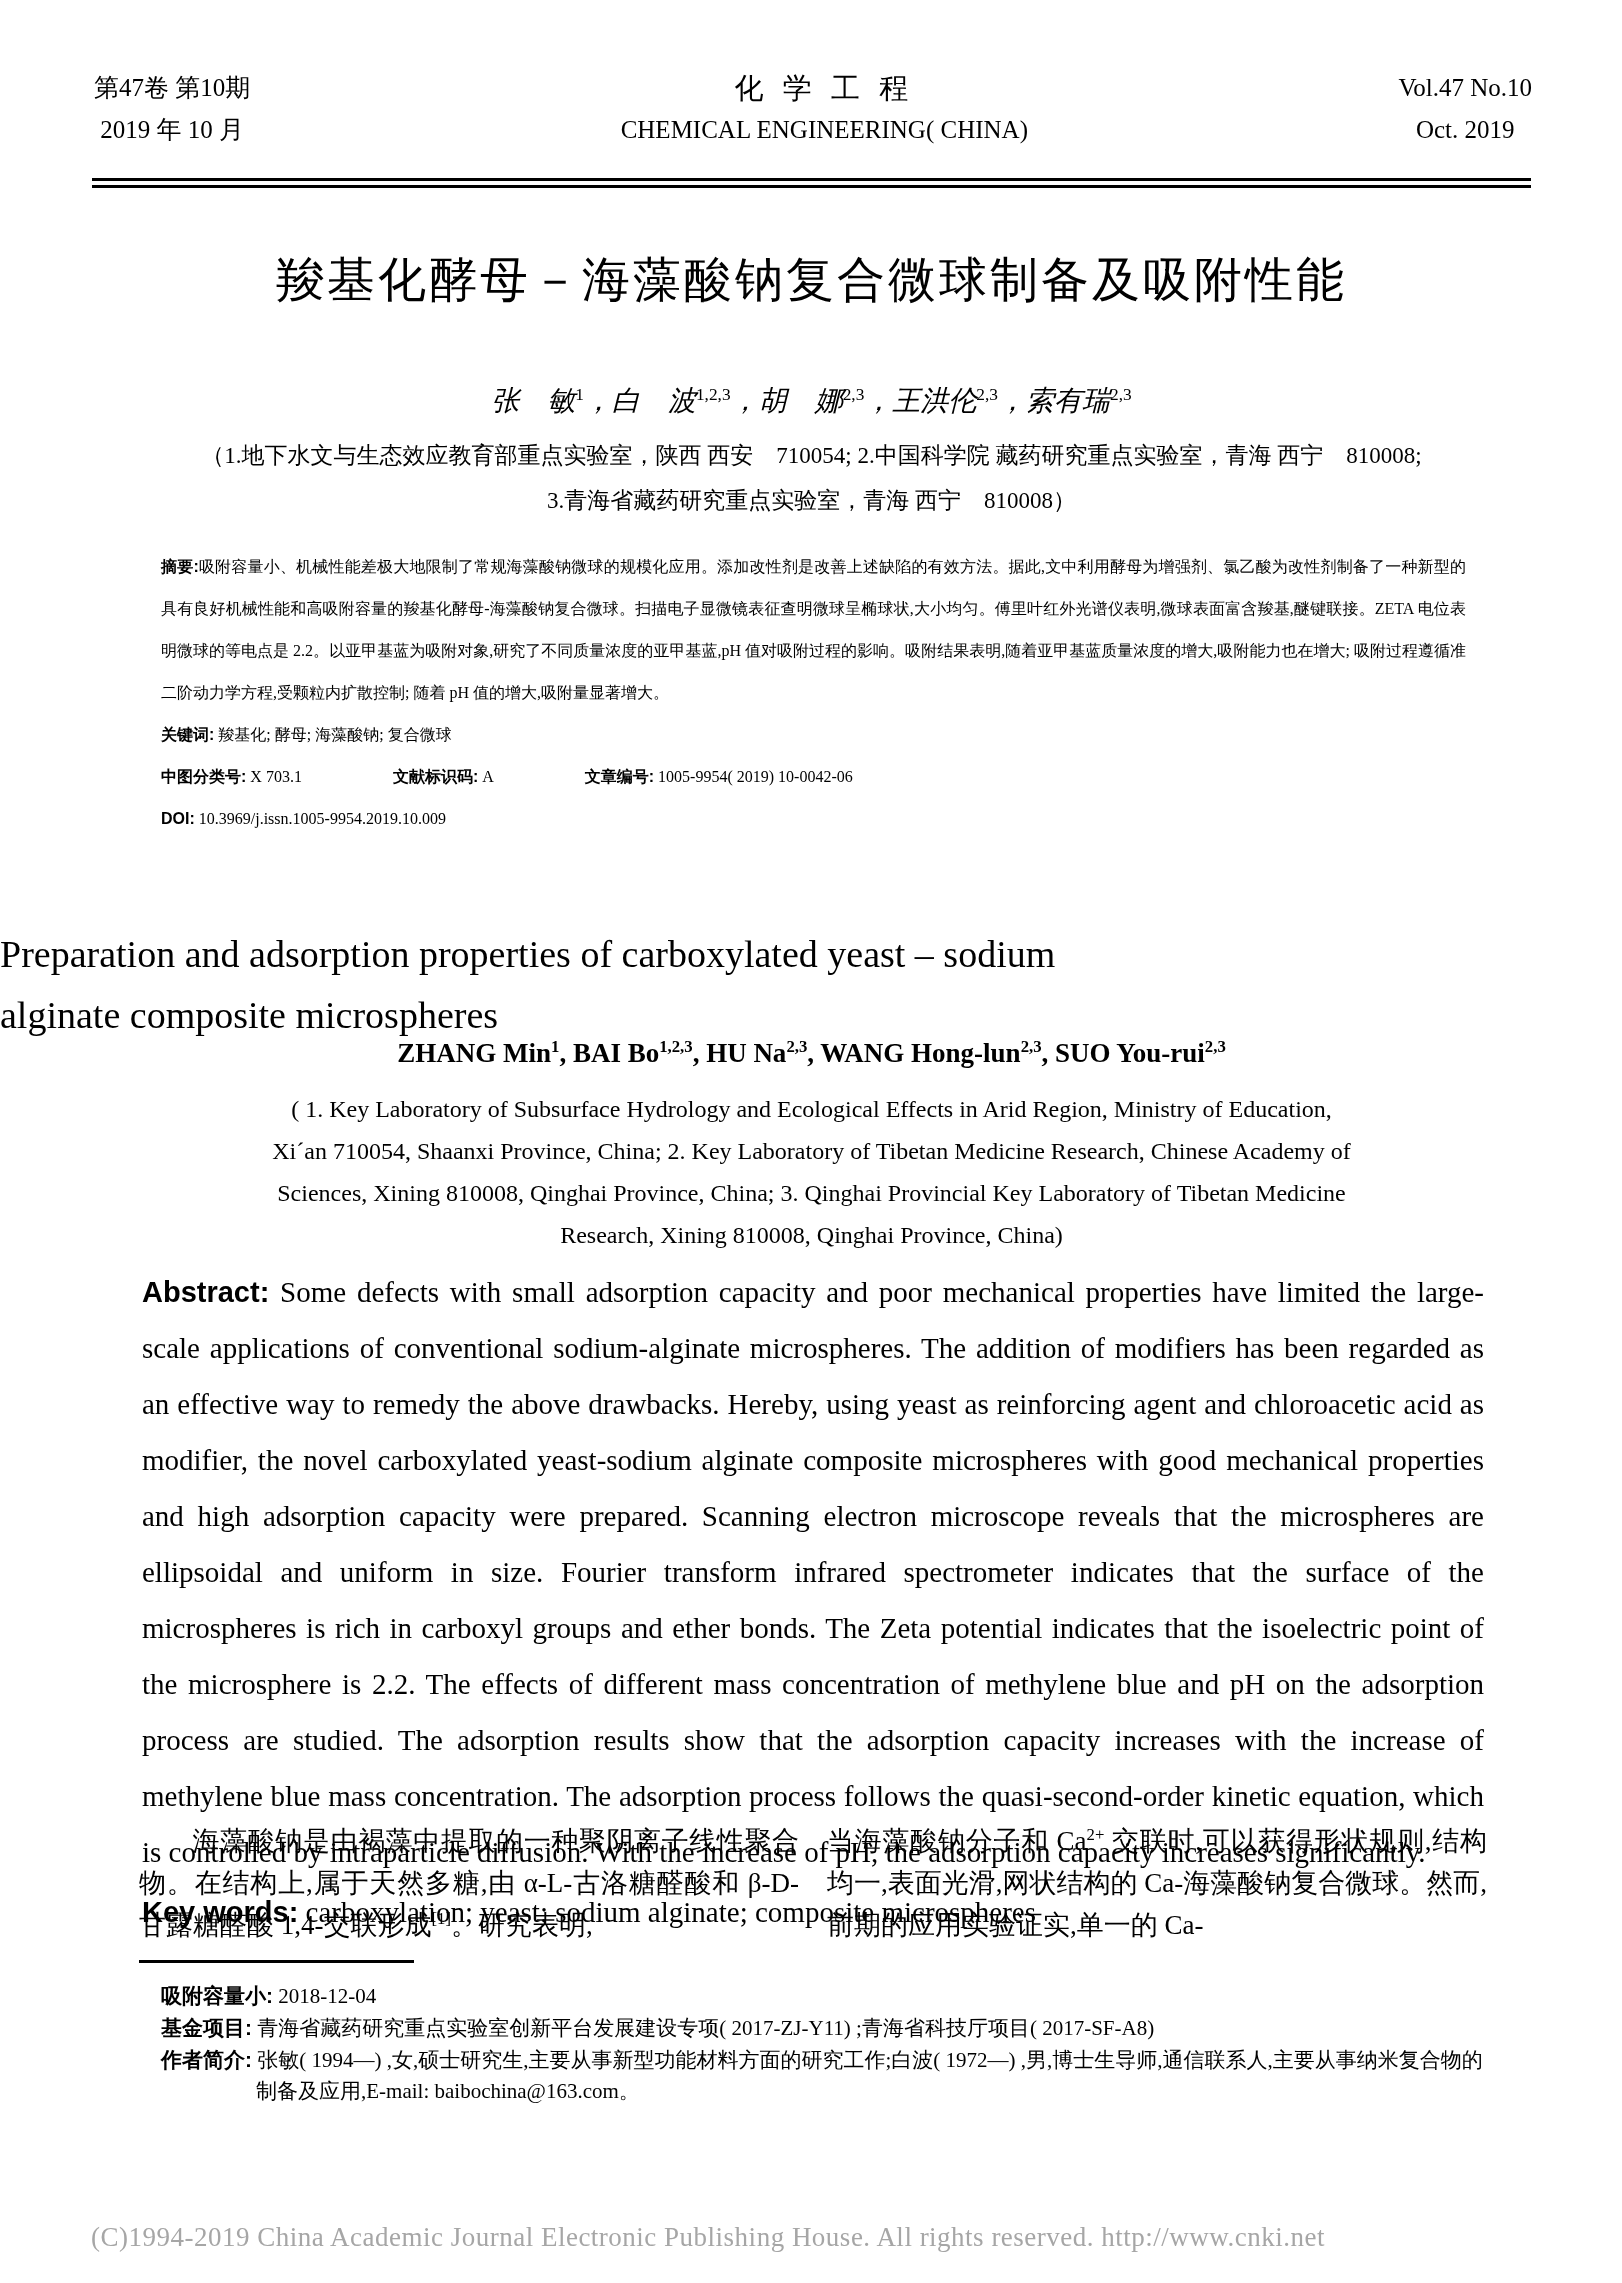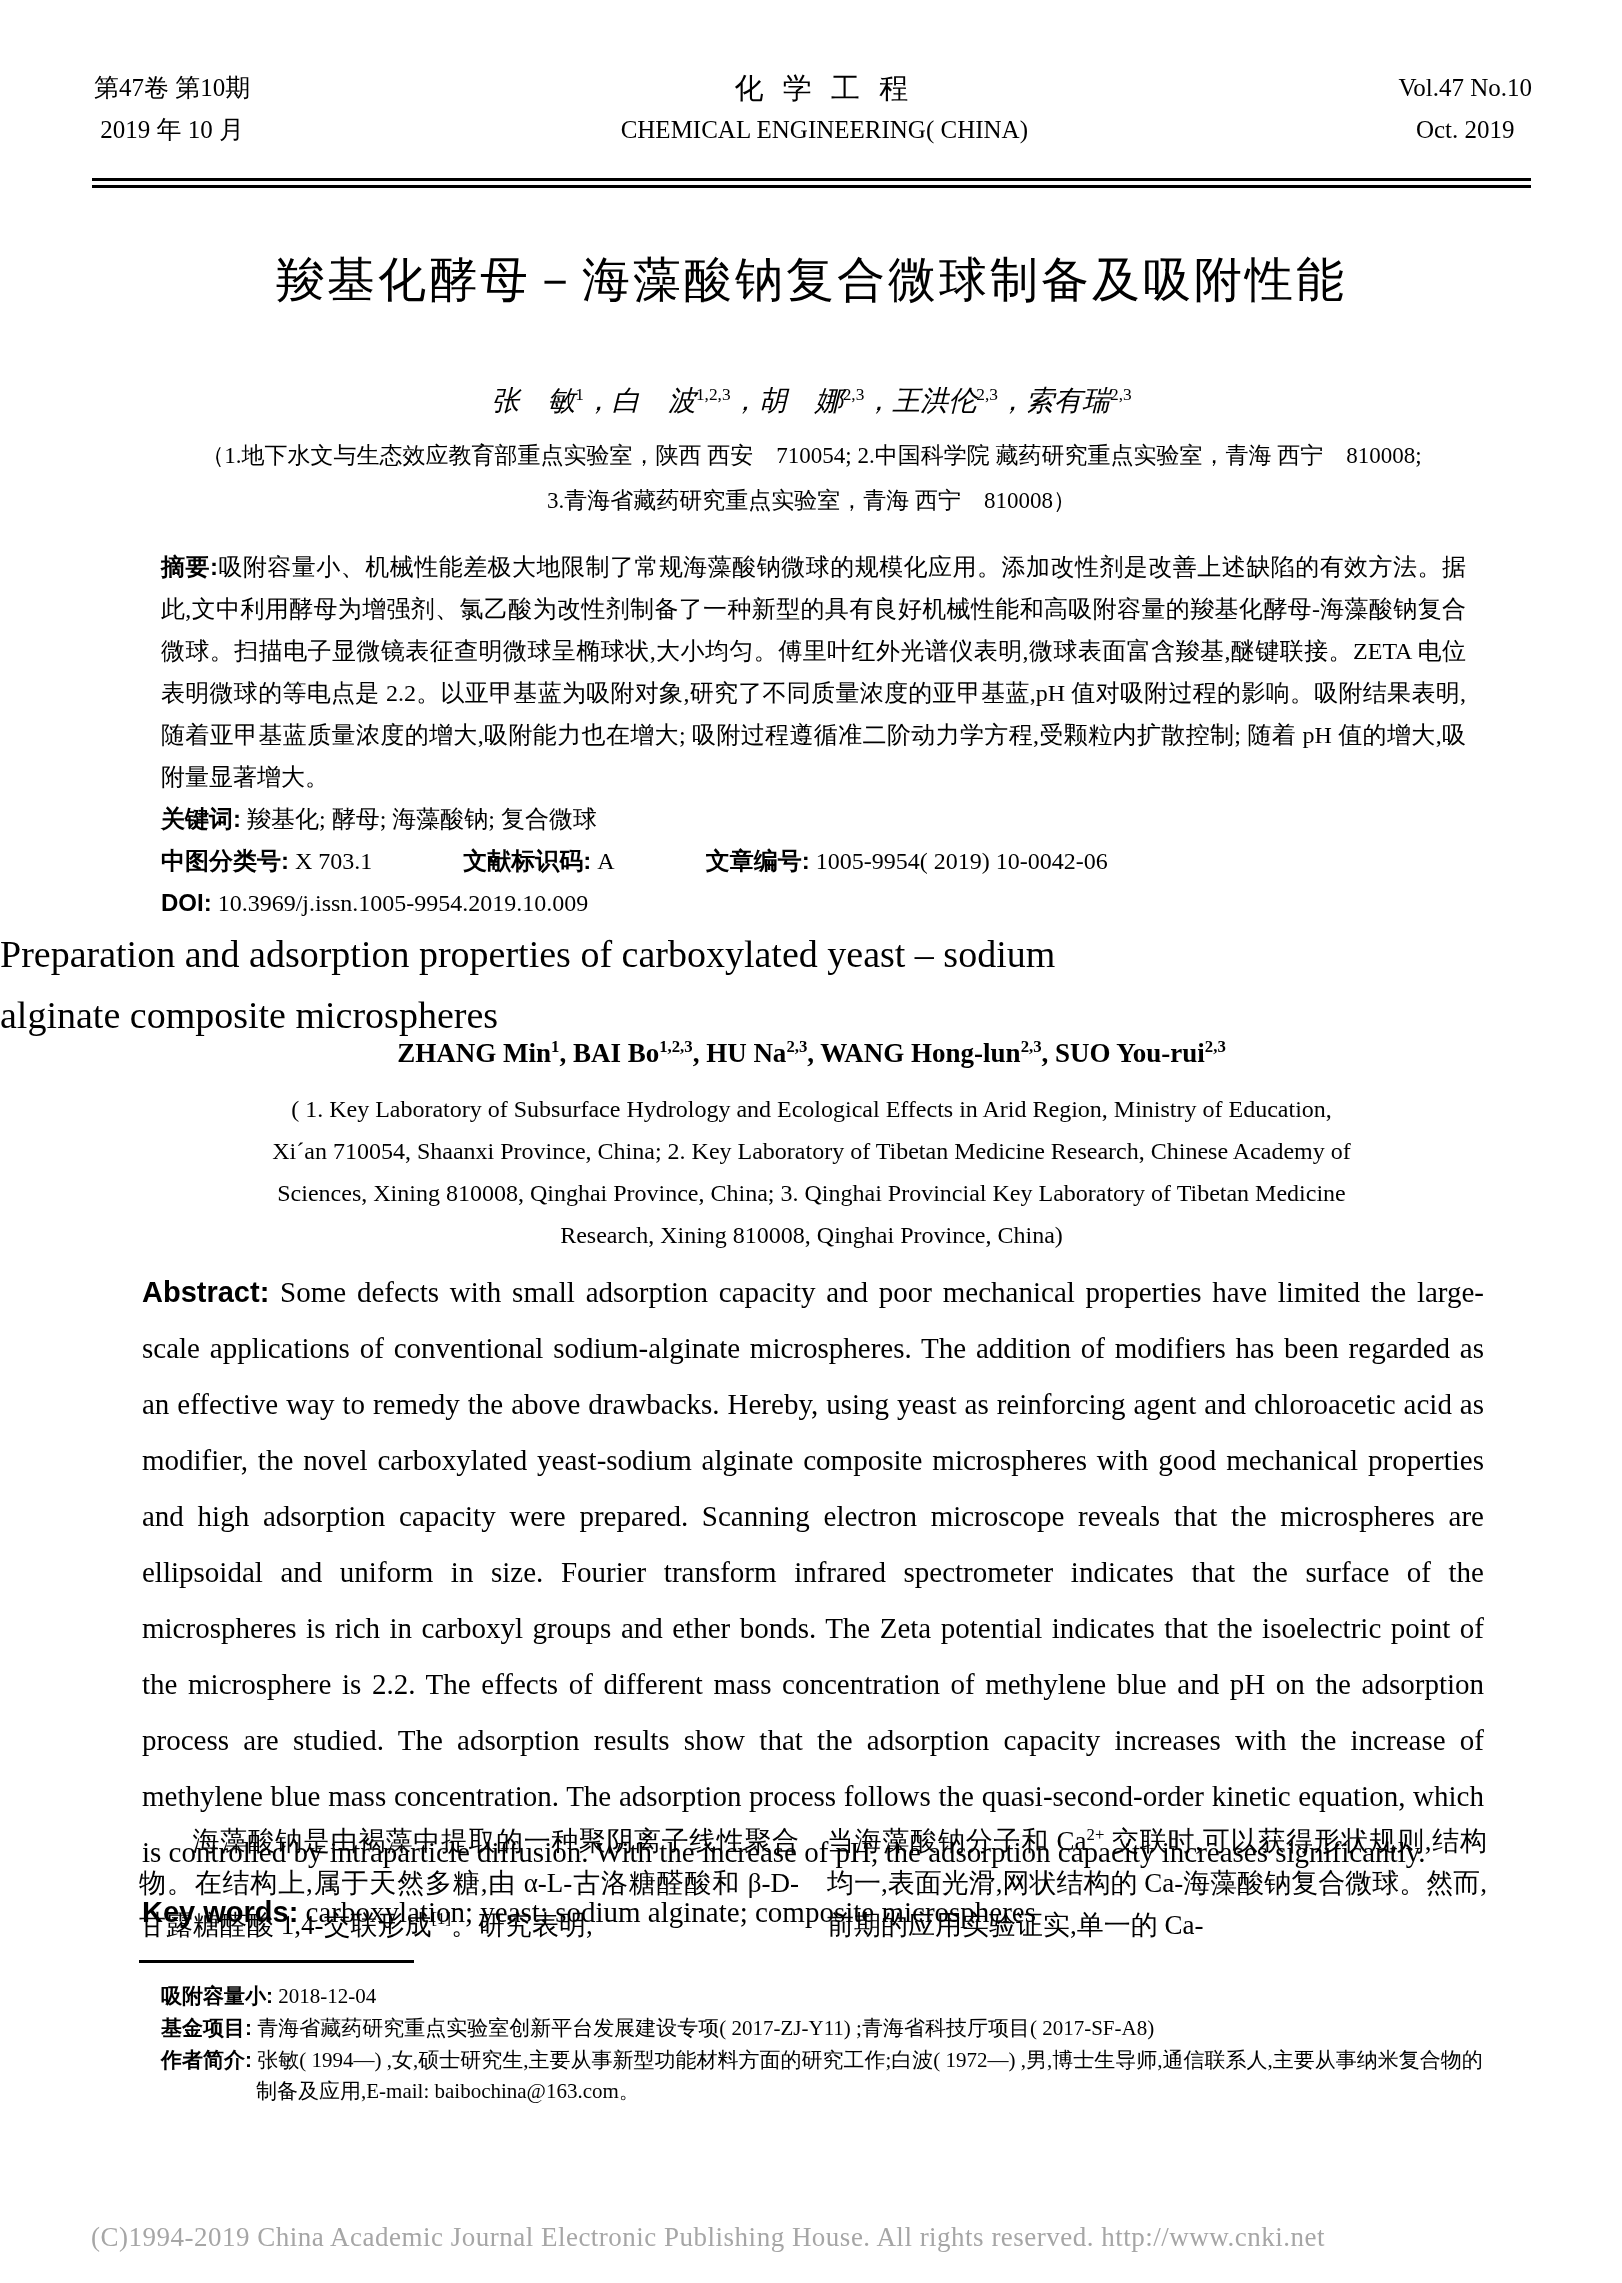--- a/index.html
+++ b/index.html
@@ -37,21 +37,21 @@
   }
   .authors-cn sup { font-style:normal; }
   .affil-cn {
     position:absolute; top:433px; left:0; width:100%;
     text-align:center; font-size:23px; line-height:45px;
   }
 
   
   .zh-block {
     position:absolute; top:546px; left:161px; width:1305px;
-    font-size:24px; line-height:42px;
+    font-size:16px; line-height:42px;
   }
   .zh-abstract { text-align:justify; }
   .label-b { font-weight:bold; font-family:"Liberation Sans","DejaVu Sans",sans-serif; }
   .meta-row .gap { display:inline-block; width:91px; }
 
   
   .title-en {
     position:absolute; top:924px; left:0; width:100%;
     text-align:left; font-weight:normal; font-size:38px; line-height:61px;
   }

